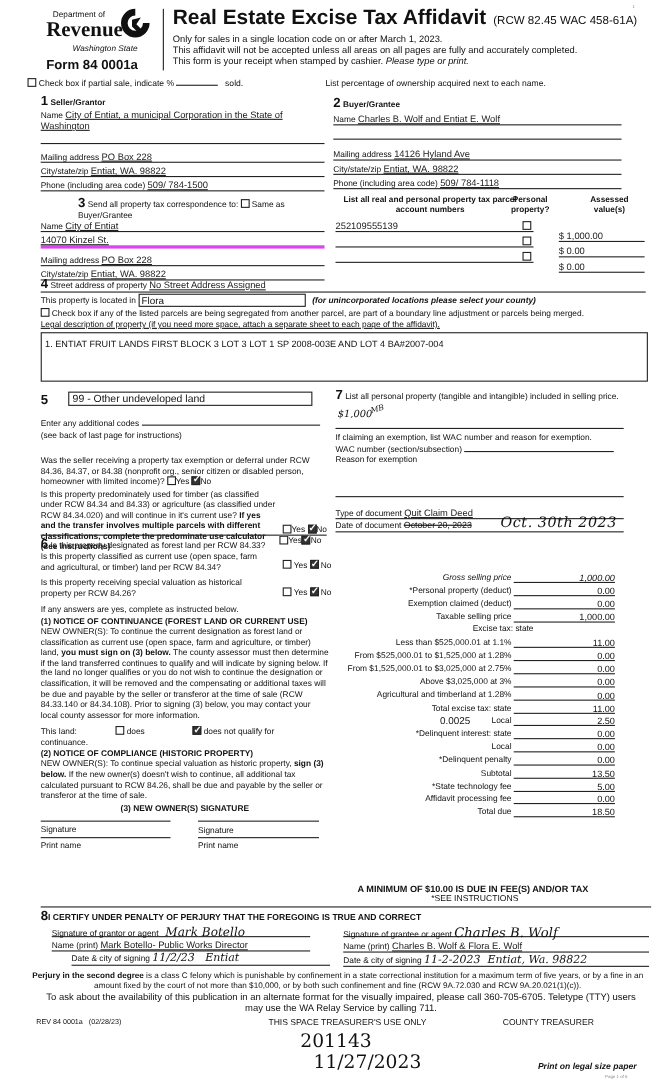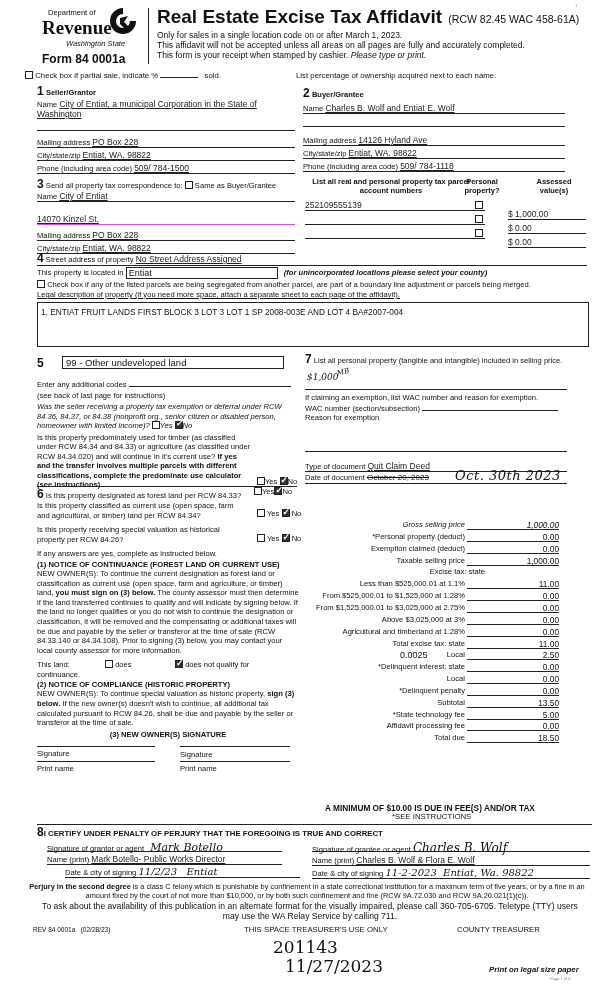--- a/index.html
+++ b/index.html
@@ -65,23 +65,23 @@
 <div class="abs" style="left:303px;top:86px;width:265px;">
   <div><span class="sec-num">2</span> <b style="font-size:7.5px;">Buyer/Grantee</b></div>
   <div class="lbl" style="margin-top:3px;border-bottom:1px solid #222;width:262px;"><span>Name</span> <span class="hw">Charles B. Wolf and Entiat E. Wolf</span></div>
   <div style="border-bottom:1px solid #222;height:13px;width:262px;"></div>
   <div class="lbl" style="margin-top:8px;border-bottom:1px solid #222;width:262px;"><span>Mailing address</span> <span class="hw">14126 Hyland Ave</span></div>
   <div class="lbl" style="margin-top:2px;border-bottom:1px solid #222;width:262px;"><span>City/state/zip</span> <span class="hw">Entiat, WA. 98822</span></div>
   <div class="lbl" style="margin-top:2px;border-bottom:1px solid #222;width:262px;"><span>Phone (including area code)</span> <span class="hw">509/ 784-1118</span></div>
 </div>
 
 <div class="abs" style="left:37px;top:177px;width:260px;">
-  <div style="font-size:7.6px;"><span class="sec-num">3</span> <span>Send all property tax correspondence to:</span> <span class="cb"></span> <span>Same as Buyer/Grantee</span></div>
+  <div style="font-size:7.6px;margin-left:34px;"><span class="sec-num">3</span> <span>Send all property tax correspondence to:</span> <span class="cb"></span> <span>Same as Buyer/Grantee</span></div>
   <div class="lbl" style="border-bottom:1px solid #222;width:258px;"><span>Name</span> <span class="hw">City of Entiat</span></div>
-  <div class="lbl" style="margin-top:12px;border-bottom:1px solid #d946ef;width:258px;"><span class="hw">14070 Kinzel St.</span></div>
+  <div class="lbl" style="margin-top:2px;border-bottom:3px solid #d946ef;width:258px;"><span class="hw">14070 Kinzel St.</span></div>
   <div class="lbl" style="margin-top:5px;border-bottom:1px solid #222;width:258px;"><span>Mailing address</span> <span class="hw">PO Box 228</span></div>
   <div class="lbl" style="margin-top:2px;border-bottom:1px solid #222;width:258px;"><span>City/state/zip</span> <span class="hw">Entiat, WA. 98822</span></div>
 </div>
 
 <div class="abs" style="left:303px;top:177px;width:290px;">
   <div class="bold abs" style="left:8px;top:0;width:160px;text-align:center;font-size:7.5px;">List all real and personal property tax parcel account numbers</div>
   <div class="bold abs" style="left:148px;top:0;width:58px;text-align:center;font-size:7.5px;left:150px;">Personal property?</div>
   <div class="bold abs" style="left:226px;top:0;width:50px;text-align:center;font-size:7.5px;">Assessed value(s)</div>
 
   <div class="abs" style="left:2px;top:23px;width:280px;height:12px;">
@@ -98,36 +98,36 @@
     <div class="abs hw" style="left:0;width:180px;height:11px;border-bottom:1px solid #222;"></div>
     <span class="cb abs" style="left:170px;top:1px;"></span>
     <div class="abs hw" style="left:203px;width:78px;border-bottom:1px solid #222;text-decoration:none;">$ 0.00</div>
   </div>
 </div>
 
 <div class="abs" style="left:37px;top:251px;width:555px;">
   <div class="lbl" style="border-bottom:1px solid #222;width:550px;"><span class="sec-num">4</span> <span>Street address of property</span> <span class="hw">No Street  Address Assigned</span></div>
   <div class="lbl" style="margin-top:1px;">
     <span>This property is located in</span>
-    <span style="display:inline-block;width:152px;border:1px solid #222;font-size:9px;padding:0 2px;vertical-align:middle;">Entiat</span>
+    <span style="display:inline-block;width:152px;border:1px solid #222;font-size:9px;padding:0 2px;vertical-align:middle;">Flora</span>
     <i class="bold" style="margin-left:4px;">(for unincorporated locations please select your county)</i>
   </div>
   <div class="lbl" style="margin-top:1px;"><span class="cb"></span> <span>Check box if any of the listed parcels are being segregated from another parcel, are part of a boundary line adjustment or parcels being merged.</span></div>
   <div class="lbl" style="margin-top:1px;text-decoration:underline;">Legal description of property (if you need more space, attach a separate sheet to each page of the affidavit).</div>
   <div style="margin-top:3px;border:1px solid #222;width:552px;height:45px;padding:4px 3px;font-size:8.3px;">
     <span>1. ENTIAT FRUIT LANDS FIRST BLOCK 3 LOT 3 LOT 1 SP 2008-003E AND LOT 4 BA#2007-004</span>
   </div>
 </div>
 
 <div class="abs" style="left:37px;top:356px;width:260px;">
   <div><span class="sec-num">5</span>
     <span style="position:absolute;left:25px;top:0;width:222px;border:1px solid #222;font-size:9.5px;padding:0 3px;">99 - Other undeveloped land</span></div>
   <div class="lbl" style="margin-top:10px;"><span>Enter any additional codes</span> <span style="display:inline-block;width:162px;border-bottom:1px solid #222;"></span></div>
   <div class="lbl" style="margin-top:2px;">(see back of last page for instructions)</div>
-  <div class="lbl" style="margin-top:2px;width:258px;line-height:9.5px;position:relative;font-style:italic;">
+  <div class="lbl" style="margin-top:14px;width:258px;line-height:9.5px;position:relative;">
     <span>Was the seller receiving a property tax exemption or deferral under RCW 84.36, 84.37, or 84.38 (nonprofit org., senior citizen or disabled person, homeowner with limited income)?</span>
     <span style="white-space:nowrap;"><span class="cb"></span><span>Yes</span> <span class="cb checked"></span><span>No</span></span>
   </div>
   <div class="lbl" style="margin-top:2px;width:215px;line-height:9.5px;">
     <span>Is this property predominately used for timber (as classified under RCW 84.34 and 84.33) or agriculture (as classified under RCW 84.34.020) and will continue in it's current use?</span>
     <b>If yes and the transfer involves multiple parcels with different classifications, complete the predominate use calculator (see instructions)</b>
   </div>
   <div class="abs lbl" style="left:220px;top:121px;white-space:nowrap;"><span class="cb"></span><span>Yes</span> <span class="cb checked"></span><span>No</span></div>
 </div>
 <div class="line" style="left:37px;top:486px;width:260px;"></div>

